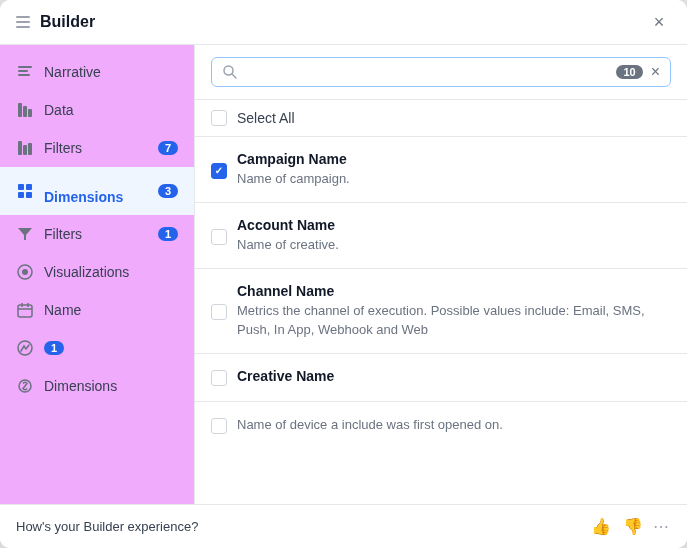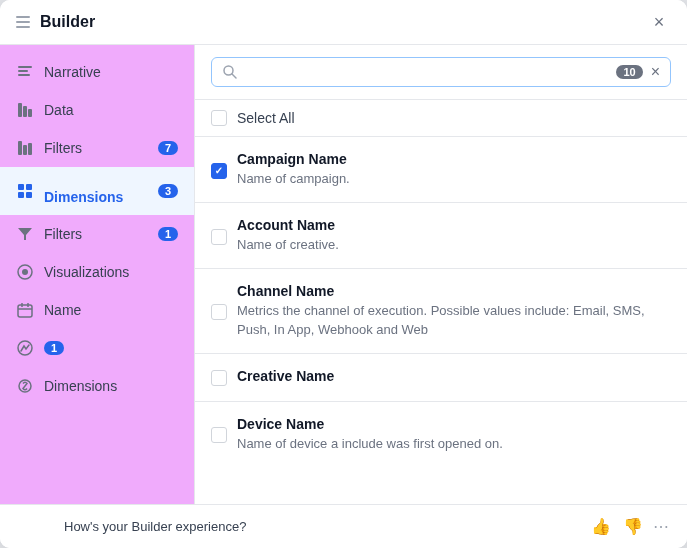--- a/index.html
+++ b/index.html
@@ -228,21 +228,20 @@
       border-top: 1px solid #e5e7eb;
       padding: 10px 16px;
       display: flex;
       align-items: center;
       justify-content: space-between;
       background: #fff;
     }
     .footer-text {
       font-size: 13px;
       color: #374151;
-      margin-left: 48px;
     }
     .footer-actions {
       display: flex;
       align-items: center;
       gap: 8px;
     }
     .feedback-btn {
       background: none;
       border: none;
       cursor: pointer;
@@ -412,21 +411,20 @@
           </div>
           <div class="list-item">
             <div class="custom-checkbox" style="margin-top: 2px;"></div>
             <div class="item-info">
               <div class="item-title">Creative Name</div>
             </div>
           </div>
           <div class="list-item">
             <div class="custom-checkbox" style="margin-top: 2px;"></div>
             <div class="item-info">
-              <div class="item-title">Device Name</div>
               <div class="item-desc">Name of device a include was first opened on.</div>
             </div>
           </div>
         </div>
     </div>
   </div>
 
   <div class="footer">
     <span class="footer-text">How's your Builder experience?</span>
     <div class="footer-actions">

